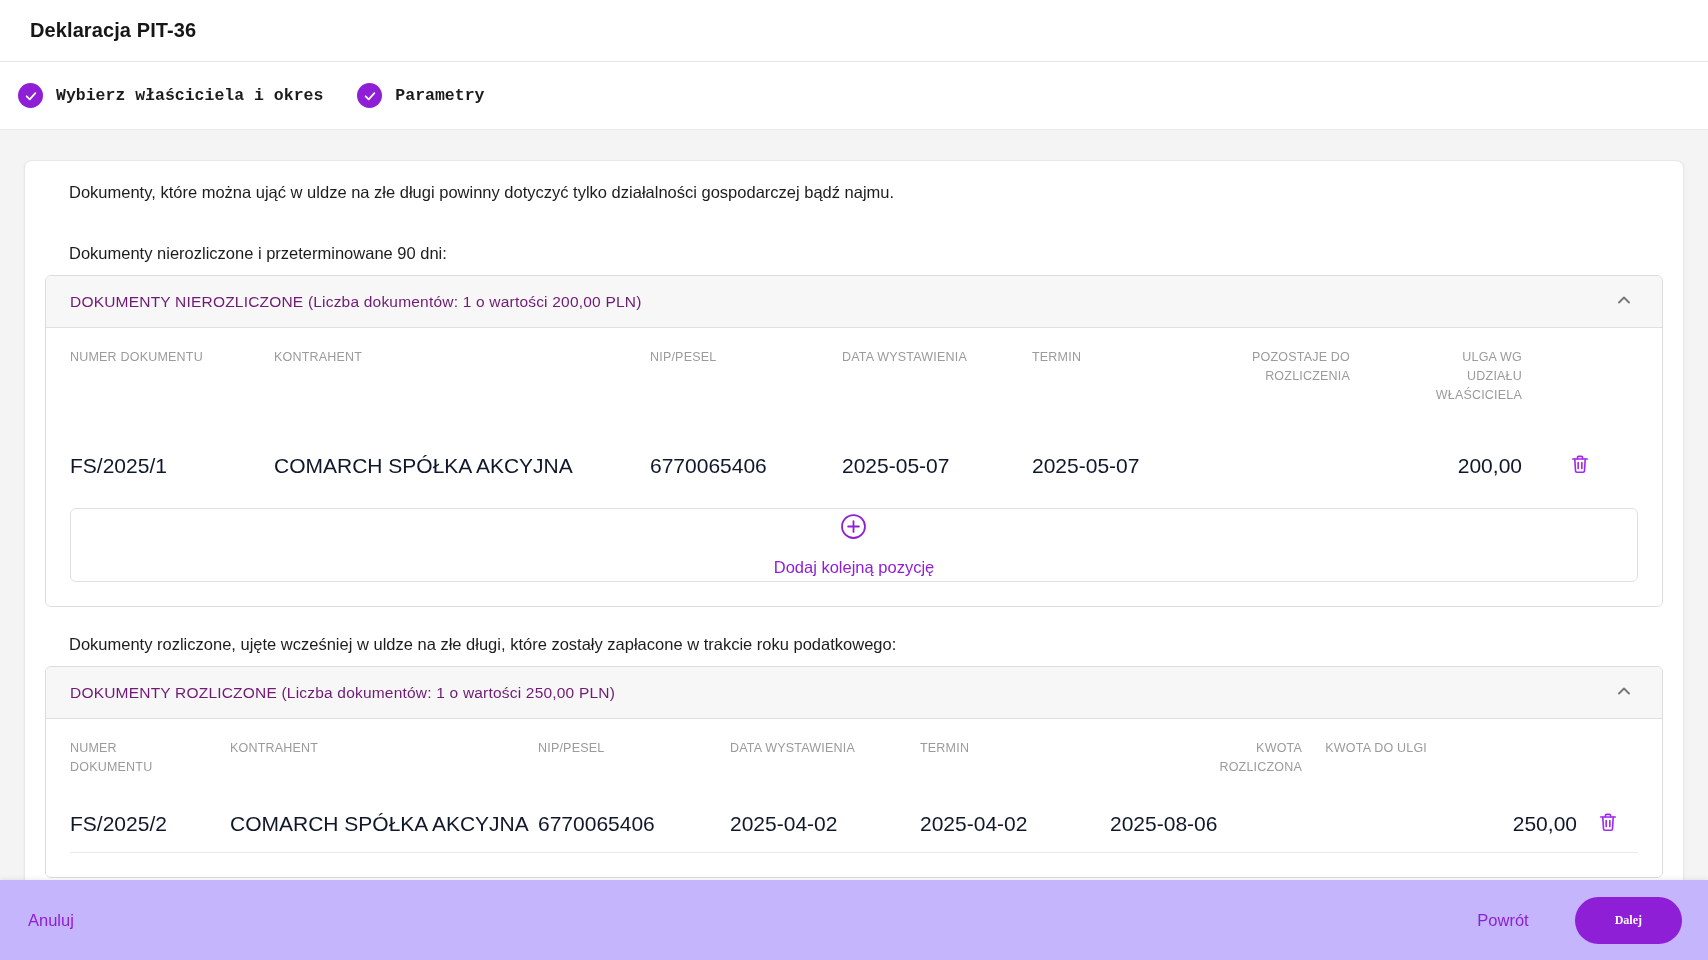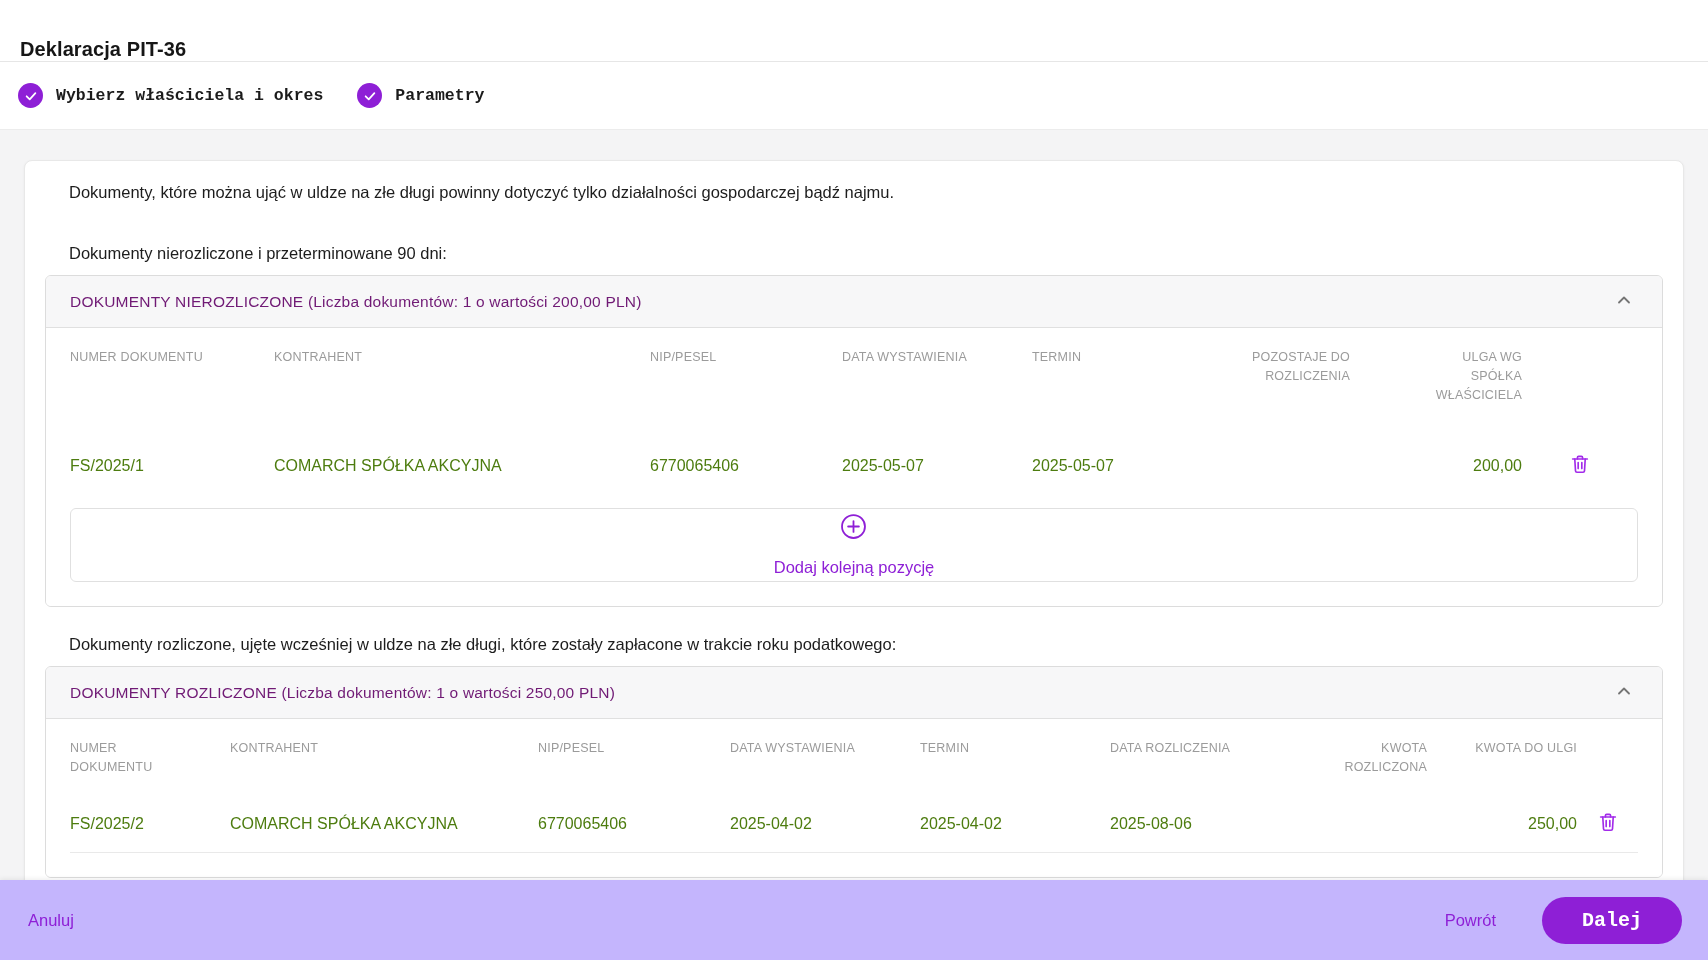--- a/index.html
+++ b/index.html
@@ -6,21 +6,21 @@
   body{
     width:1708px;height:960px;
     font-family:"Liberation Sans","DejaVu Sans",sans-serif;
     background:#f4f4f5;color:#1d1d1d;
     position:relative;overflow:hidden;
     -webkit-font-smoothing:antialiased;
   }
   
   .topbar{
     height:61px;background:#fff;border-bottom:1px solid #e6e6e6;
-    display:flex;align-items:flex-end;padding:0 20px;
+    display:flex;align-items:center;padding:0 30px;
   }
   .topbar h1{font-size:20px;font-weight:700;color:#161616;margin:0;letter-spacing:.1px;}
   
   .stepbar{
     height:67px;background:#fff;border-bottom:1px solid #ececec;
     display:flex;align-items:center;padding:0 18px;gap:34px;font-family:Liberation Mono, monospace;
   }
   .step{display:flex;align-items:center;gap:13px;cursor:pointer;}
   .step-circle{
     width:25px;height:25px;border-radius:50%;background:#8e1fd6;
@@ -45,21 +45,21 @@
     display:flex;align-items:center;justify-content:space-between;padding:0 24px;
   }
   .panel-title{font-size:15.5px;color:#701a75;letter-spacing:.2px;}
   .collapse-btn{background:none;border:none;padding:4px;cursor:pointer;display:flex;align-items:center;}
   .panel-body{padding:20px 24px 24px;background:#fff;}
   .grid1{display:grid;grid-template-columns:204px 376px 192px 190px 130px 188px 172px 1fr;}
   .grid2{display:grid;grid-template-columns:160px 308px 192px 190px 190px 192px 125px 150px 1fr;}
   .thead{font-size:12.5px;line-height:19px;color:#9b9b9b;letter-spacing:.2px;}
   .grid1.thead{margin-bottom:26px;}
   .grid2.thead{margin-bottom:24px;}
-  .trow{font-size:16px;color:#4d7c0f;align-items:center;}
+  .trow{font-size:21px;color:#0f172a;align-items:center;}
   .grid1.trow{padding:20px 0 8px;margin-bottom:20px;}
   .grid2.trow{padding:8px 0 14px;border-bottom:1px solid #e9e9e9;}
   .al{text-align:left;}
   .ar{text-align:right;}
   .wrap-narrow{max-width:120px;margin-left:auto;}
   .wrap-xnarrow{max-width:96px;margin-left:auto;}
   .wrap-left-narrow{max-width:100px;}
   .icon-cell{display:flex;justify-content:center;align-items:center;}
   .trash-btn{background:none;border:none;padding:2px;cursor:pointer;display:flex;}
   
@@ -82,22 +82,22 @@
   }
   .link-btn{
     background:none;border:none;cursor:pointer;
     color:#8e1fd6;font-size:16.5px;font-weight:500;
     font-family:"Liberation Sans","DejaVu Sans",sans-serif;padding:6px 2px;
   }
   .footer .spacer{flex:1;}
   .back-btn{margin-right:44px;}
   .primary-btn{
     background:#8e1fd6;border:none;border-radius:24px;cursor:pointer;
-    color:#fff;font-size:20px;font-weight:700;height:47px;padding:0 40px;
-    font-family:Liberation Mono, monospace;
+    color:#fff;font-size:12px;font-weight:700;height:47px;padding:0 40px;
+    font-family:Liberation Serif, serif;
   }
 </style>
 </head>
 <body>
 
 <header class="topbar">
   <h1>Deklaracja PIT-36</h1>
 </header>
 
 <nav class="stepbar">
@@ -141,21 +141,21 @@
         <div class="grid1 thead">
           <div class="al">NUMER DOKUMENTU</div>
           <div class="al">KONTRAHENT</div>
           <div class="al">NIP/PESEL</div>
           <div class="al">DATA WYSTAWIENIA</div>
           <div class="al">TERMIN</div>
           <div class="ar">
               <div class="wrap-narrow">POZOSTAJE DO ROZLICZENIA</div>
             </div>
           <div class="ar">
-              <div class="wrap-xnarrow">ULGA WG SPÓŁKA WŁAŚCICIELA</div>
+              <div class="wrap-xnarrow">ULGA WG UDZIAŁU WŁAŚCICIELA</div>
             </div>
           <div></div>
         </div>
         <div class="grid1 trow">
           <div class="al">FS/2025/1</div>
           <div class="al">COMARCH SPÓŁKA AKCYJNA</div>
           <div class="al">6770065406</div>
           <div class="al">2025-05-07</div>
           <div class="al">2025-05-07</div>
           <div class="ar"></div>
@@ -204,21 +204,20 @@
       </div>
       <div class="panel-body">
         <div class="grid2 thead">
           <div class="al">
               <div class="wrap-left-narrow">NUMER DOKUMENTU</div>
             </div>
           <div class="al">KONTRAHENT</div>
           <div class="al">NIP/PESEL</div>
           <div class="al">DATA WYSTAWIENIA</div>
           <div class="al">TERMIN</div>
-          <div class="al">DATA ROZLICZENIA</div>
           <div class="ar">
               <div class="wrap-xnarrow">KWOTA ROZLICZONA</div>
             </div>
           <div class="ar">KWOTA DO ULGI</div>
           <div></div>
         </div>
         <div class="grid2 trow">
           <div class="al">FS/2025/2</div>
           <div class="al">COMARCH SPÓŁKA AKCYJNA</div>
           <div class="al">6770065406</div>

